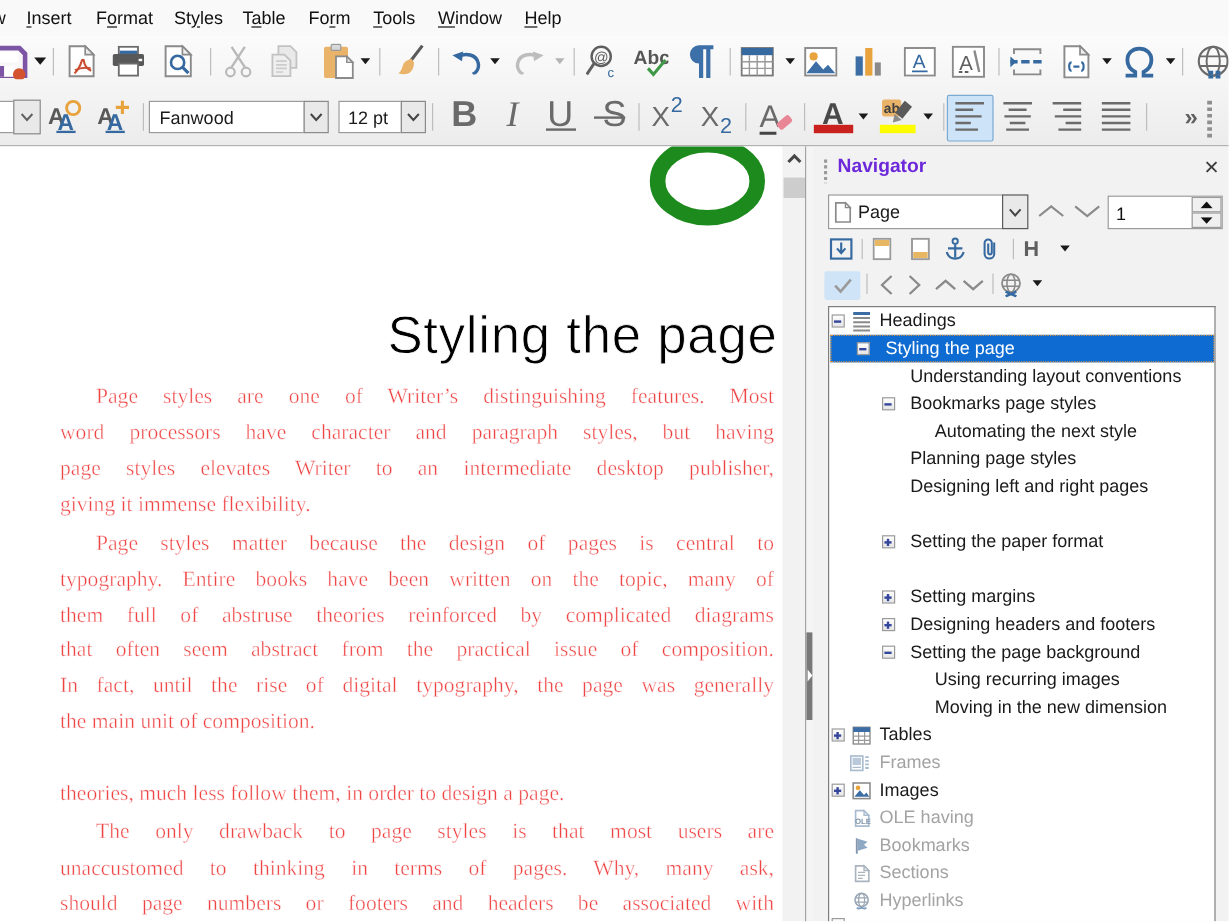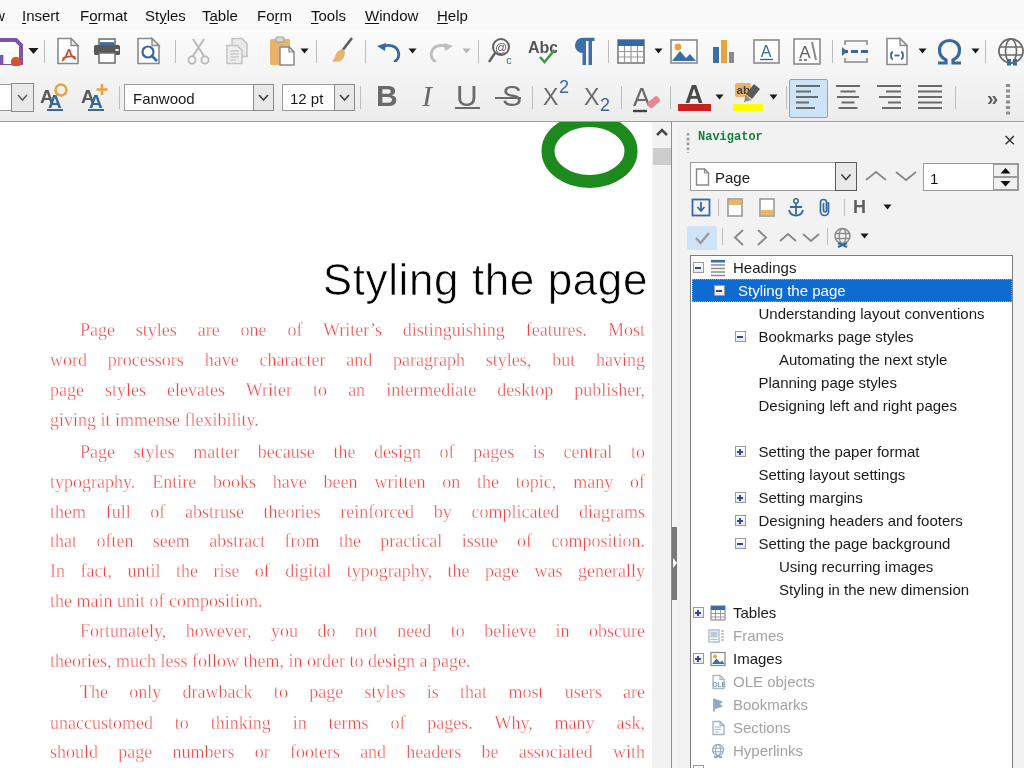--- a/index.html
+++ b/index.html
@@ -21,21 +21,21 @@
 
 #vsb{left:652px;top:122px;width:20px;height:646px;background:#f2f2f2;}
 #vsb .thumb{position:absolute;left:1px;top:26px;width:18px;height:17px;background:#cdcdcd;}
 #sbline{left:671px;top:122px;width:1px;height:646px;background:#8f8f8f;}
 #splitstrip{left:672px;top:122px;width:5px;height:646px;background:#f4f4f4;}
 #collapsebar{left:672px;top:527px;width:6px;height:73px;background:#787878;}
 #collapsebar:after{content:"";position:absolute;left:1px;top:31px;border-left:4px solid #fff;border-top:5px solid transparent;border-bottom:5px solid transparent;}
 
 #panel{left:677px;top:122px;width:347px;height:646px;background:#f2f2f3;}
 #ptitle{position:absolute;left:0;top:0;width:100%;height:36px;}
-#ptitle .t{position:absolute;left:21px;top:8px;font-size:12px;font-weight:bold;color:#15803d;font-family:Liberation Mono, monospace;}
+#ptitle .t{position:absolute;left:21px;top:8px;font-size:16px;font-weight:bold;color:#6d28d9;}
 #ptitle .x{position:absolute;left:326px;top:11px;font-size:16px;color:#3c3c3c;line-height:1;}
 
 .fld{position:absolute;background:#fff;border:1px solid #9a9a9a;box-sizing:border-box;}
 .btn-dd{position:absolute;background:#e9e9e9;border:1px solid #8a8a8a;box-sizing:border-box;}
 .chev{stroke:#5f5f5f;fill:none;stroke-width:1.6;}
 
 #tree{position:absolute;left:13px;top:133px;width:323px;height:513px;background:#fff;border:1px solid #7d7d7d;border-bottom:none;box-sizing:border-box;overflow:hidden;}
 .trow{position:absolute;left:0;width:100%;height:23px;font-size:15px;color:#1a1a1a;}
 .trow .txt{position:absolute;top:3px;}
 .gray{color:#a3a3a3;}
@@ -336,21 +336,20 @@
     <div class="bl j ind" style="top:196.2px">Page styles are one of Writer’s distinguishing features. Most</div>
     <div class="bl j" style="top:226.2px">word processors have character and paragraph styles, but having</div>
     <div class="bl j" style="top:256.2px">page styles elevates Writer to an intermediate desktop publisher,</div>
     <div class="bl" style="top:286.2px">giving it immense flexibility.</div>
     <div class="bl j ind" style="top:318.2px">Page styles matter because the design of pages is central to</div>
     <div class="bl j" style="top:347.9px">typography. Entire books have been written on the topic, many of</div>
     <div class="bl j" style="top:407.3px">that often seem abstract from the practical issue of composition.</div>
     <div class="bl j" style="top:377.6px">them full of abstruse theories reinforced by complicated diagrams</div>
     <div class="bl j" style="top:437px">In fact, until the rise of digital typography, the page was generally</div>
     <div class="bl" style="top:466.7px">the main unit of composition.</div>
-    <div class="bl j ind" style="top:497.1px">Fortunately, however, you do not need to believe in obscure</div>
     <div class="bl" style="top:527px">theories, much less follow them, in order to design a page.</div>
     <div class="bl j ind" style="top:557.7px">The only drawback to page styles is that most users are</div>
     <div class="bl j" style="top:588.5px">unaccustomed to thinking in terms of pages. Why, many ask,</div>
     <div class="bl j" style="top:617.8px">should page numbers or footers and headers be associated with</div>
   </div>
 
   <div id="vsb" class="abs">
     <svg class="abs" style="left:3px;top:5px" width="14" height="10">
         <path d="M2 8 L7 3 L12 8" fill="none" stroke="#474747" stroke-width="2.6"></path>
       </svg>
@@ -487,23 +486,20 @@
       <div class="trow" style="top:138px">
           <span class="txt" style="left:67.5px">Designing left and right pages</span>
         </div>
       <div class="trow" style="top:184px">
         <span class="expbox" style="left:43.5px;top:6px">
             <span class="h"></span>
             <span class="v"></span>
           </span>
         <span class="txt" style="left:67.5px">Setting the paper format</span>
       </div>
-      <div class="trow" style="top:207px">
-          <span class="txt" style="left:67.5px">Setting layout settings</span>
-        </div>
       <div class="trow" style="top:230px">
         <span class="expbox" style="left:43.5px;top:6px">
             <span class="h"></span>
             <span class="v"></span>
           </span>
         <span class="txt" style="left:67.5px">Setting margins</span>
       </div>
       <div class="trow" style="top:276px">
         <span class="expbox" style="left:43.5px;top:6px">
             <span class="h"></span>
@@ -514,21 +510,21 @@
         <span class="expbox" style="left:43.5px;top:6px">
             <span class="h"></span>
             <span class="v"></span>
           </span>
         <span class="txt" style="left:67.5px">Designing headers and footers</span>
       </div>
       <div class="trow" style="top:299px">
           <span class="txt" style="left:88px">Using recurring images</span>
         </div>
       <div class="trow" style="top:322px">
-          <span class="txt" style="left:88px">Styling in the new dimension</span>
+          <span class="txt" style="left:88px">Moving in the new dimension</span>
         </div>
       <div class="trow" style="top:345px">
         <span class="expbox" style="left:1.5px;top:6px">
             <span class="h"></span>
             <span class="v"></span>
           </span>
         <svg class="abs" style="left:18.5px;top:3.5px" width="16" height="16" viewBox="0 0 16 16">
             <rect x="1" y="1" width="14" height="14" fill="#fff" stroke="#7a7a7a"></rect>
             <rect x="1" y="1" width="14" height="4" fill="#3c6ea5"></rect>
             <path d="M1 8.5 h14 M1 12 h14 M5.5 5 v10 M10.5 5 v10" stroke="#9a9a9a" stroke-width="1"></path>
@@ -555,21 +551,21 @@
             <path d="M2 13 l4.5-5.5 l3.5 4 l2-2 l2.5 3.5 z" fill="#3c6ea5"></path>
           </svg>
         <span class="txt" style="left:42px">Images</span>
       </div>
       <div class="trow" style="top:414px">
         <svg class="abs" style="left:18.5px;top:3.5px" width="16" height="16" viewBox="0 0 16 16">
             <path d="M3 1.5 h7 l4 4 v9 h-11 z" fill="#fff" stroke="#a9bccf" stroke-width="1.4"></path>
             <path d="M10 1.5 l4 4 h-4 z" fill="#dde5ee" stroke="#a9bccf" stroke-width="1.1"></path>
             <text x="2.5" y="13" font-size="6.5" fill="#8296ad" font-family="Liberation Sans" font-weight="bold">OLE</text>
           </svg>
-        <span class="txt gray" style="left:42px">OLE objects</span>
+        <span class="txt gray" style="left:42px">OLE having</span>
       </div>
       <div class="trow" style="top:437px">
         <svg class="abs" style="left:18.5px;top:3.5px" width="16" height="16" viewBox="0 0 16 16">
             <path d="M4 1.5 v13" stroke="#8296ad" stroke-width="1.6"></path>
             <path d="M5 2 l8 2.5 l-3 2.5 l3 2.5 l-8 2.5 z" fill="#8fa9c4"></path>
           </svg>
         <span class="txt gray" style="left:42px">Bookmarks</span>
       </div>
       <div class="trow" style="top:460px">
         <svg class="abs" style="left:18.5px;top:3.5px" width="16" height="16" viewBox="0 0 16 16">

